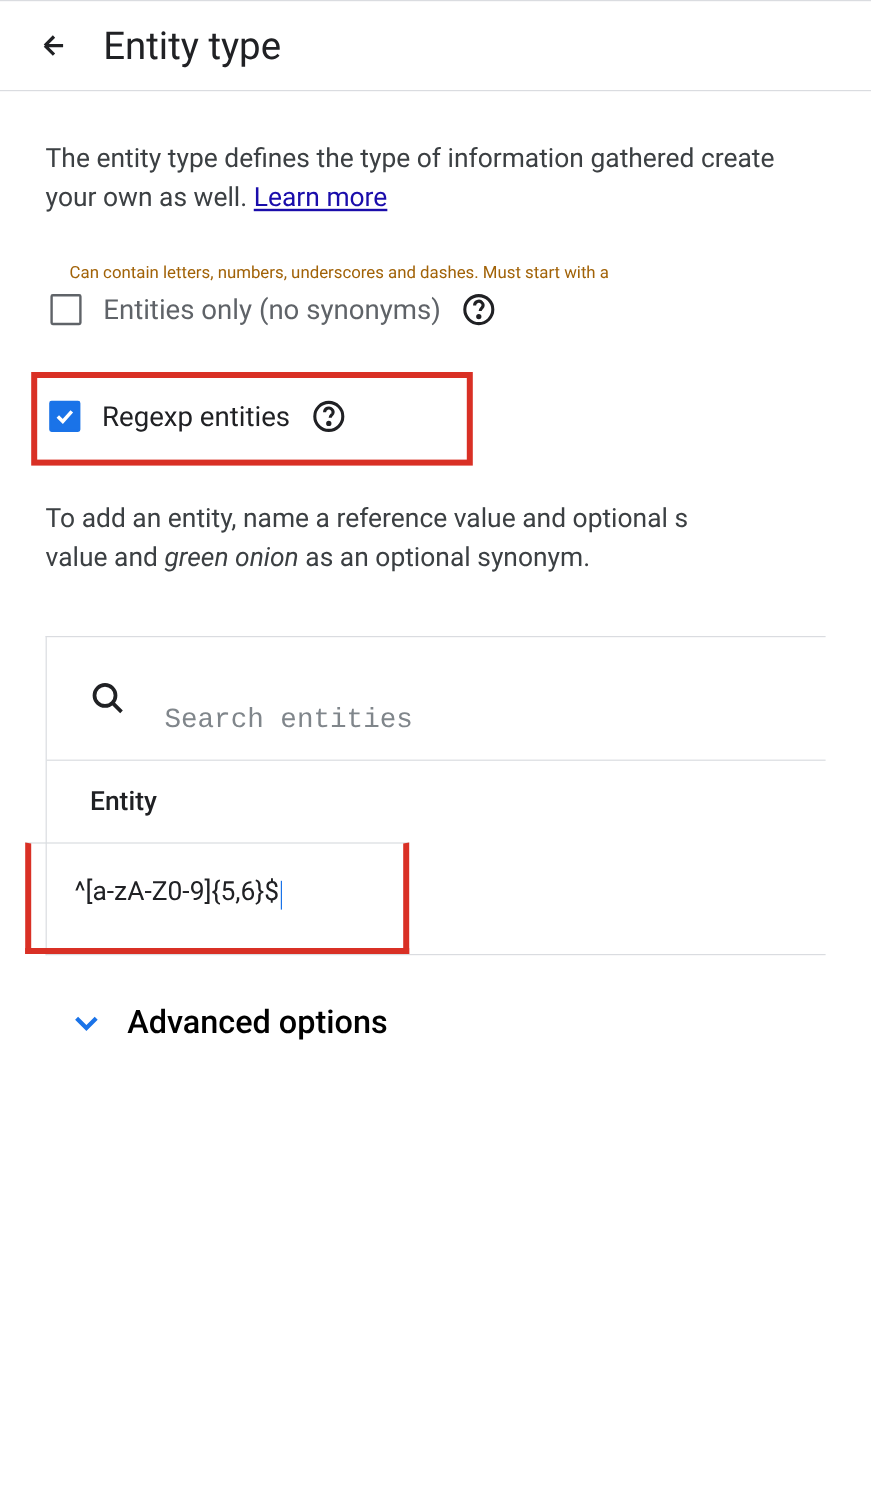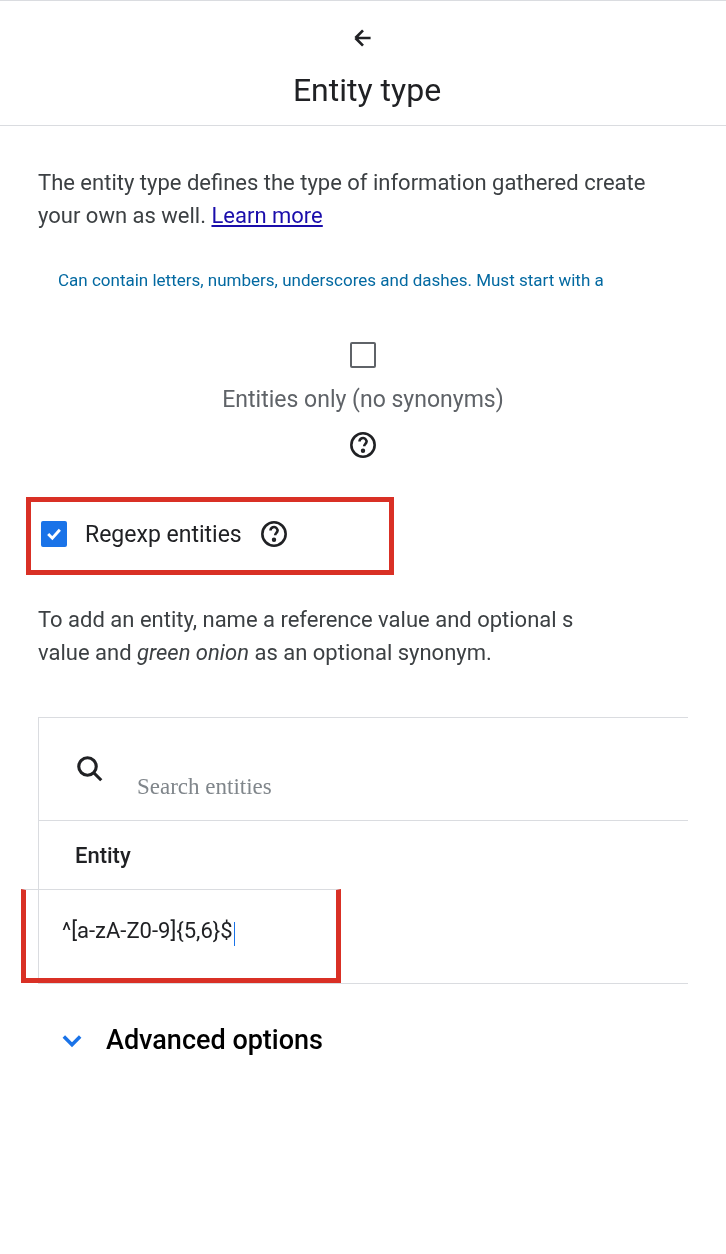--- a/index.html
+++ b/index.html
@@ -14,21 +14,20 @@
       width: 726px;
       overflow-x: hidden;
     }
     .header {
       display: flex;
       align-items: center;
       padding: 16px 24px;
       border-top: 1px solid #dadce0;
       border-bottom: 1px solid #dadce0;
       gap: 12px;
-      flex-direction: column;
     }
     .back-btn {
       background: none;
       border: none;
       cursor: pointer;
       padding: 8px;
       display: flex;
       align-items: center;
       justify-content: center;
     }
@@ -119,32 +118,30 @@
     }
     .field-input {
       border: none;
       outline: none;
       font-size: 24px;
       color: #202124;
       width: 100%;
       font-family: inherit;
     }
     .field-hint {
-      font-size: 17px;
-      color: #0369a1;
+      font-size: 14px;
+      color: #a16207;
       padding-left: 20px;
-      margin-bottom: 44px;
     }
     .checkbox-row {
       display: flex;
       align-items: center;
       gap: 18px;
       margin-bottom: 30px;
       padding: 8px 4px;
-      flex-direction: column;
     }
     .checkbox {
       width: 26px;
       height: 26px;
       border: 2px solid #5f6368;
       border-radius: 2px;
       display: flex;
       align-items: center;
       justify-content: center;
       cursor: pointer;
@@ -212,21 +209,21 @@
     }
     .search-row svg {
       width: 30px;
       height: 30px;
     }
     .search-input {
       border: none;
       outline: none;
       font-size: 23px;
       color: #5f6368;
-      font-family: Liberation Serif, serif;
+      font-family: Liberation Mono, monospace;
       flex: 1;
       margin-top: 36px;
     }
     .search-input::placeholder {
       color: #80868b;
     }
     .table-header {
       padding: 22px 36px;
       font-size: 22px;
       font-weight: 500;

